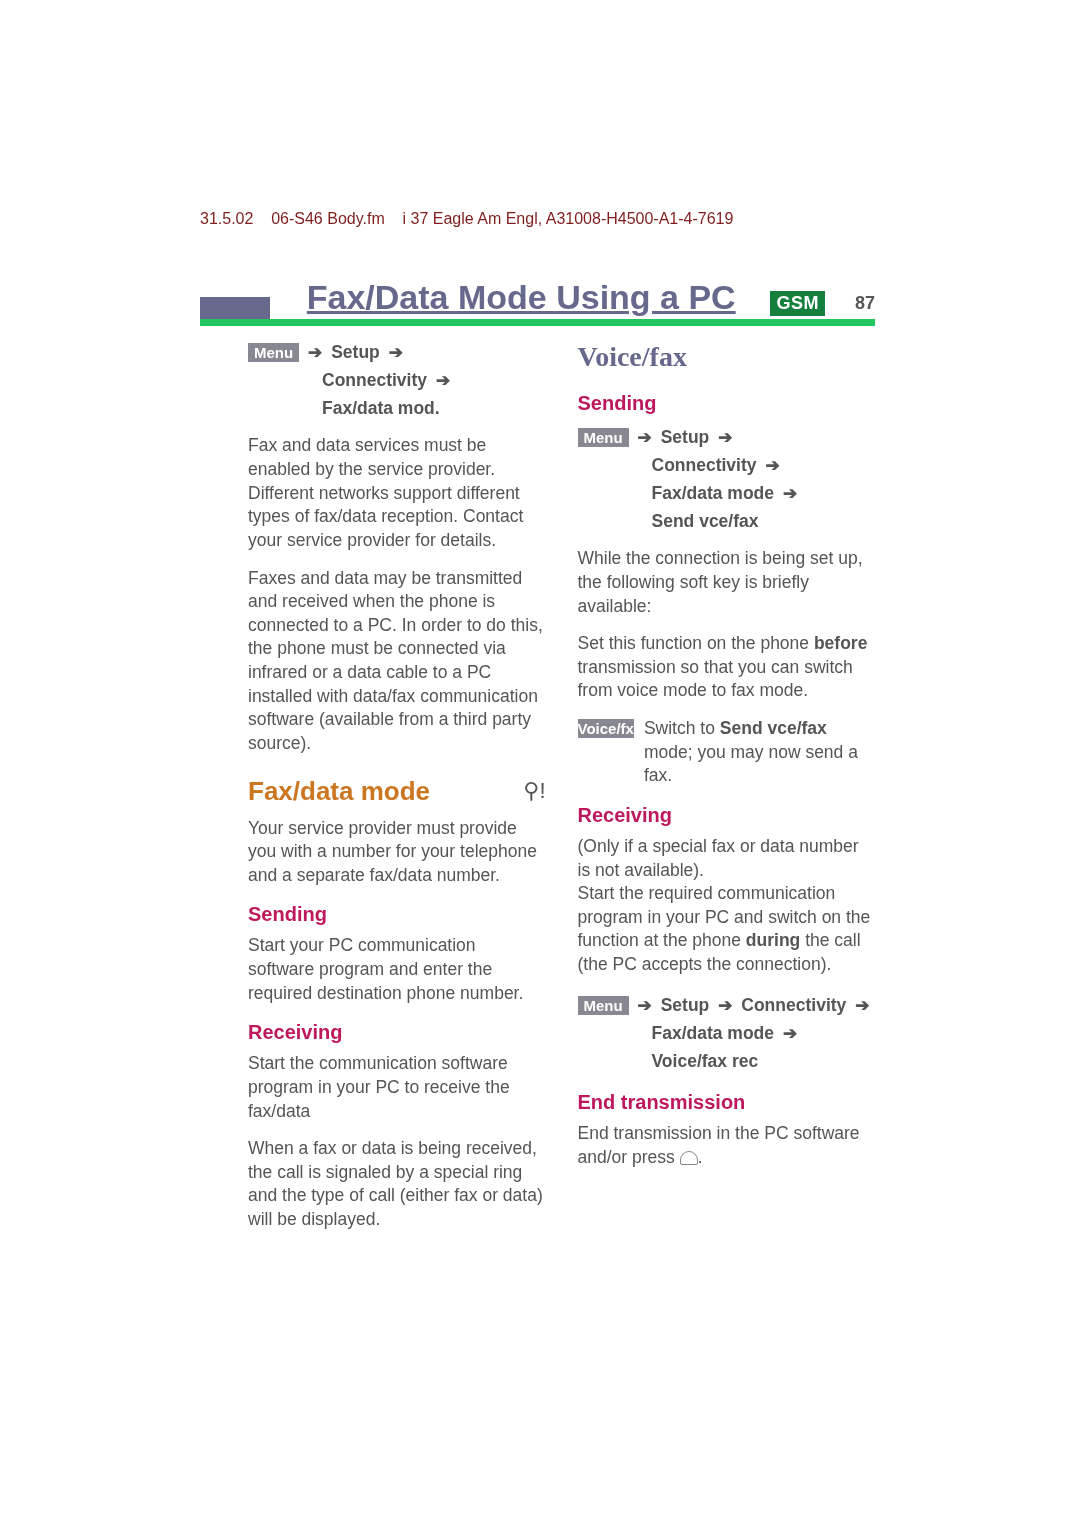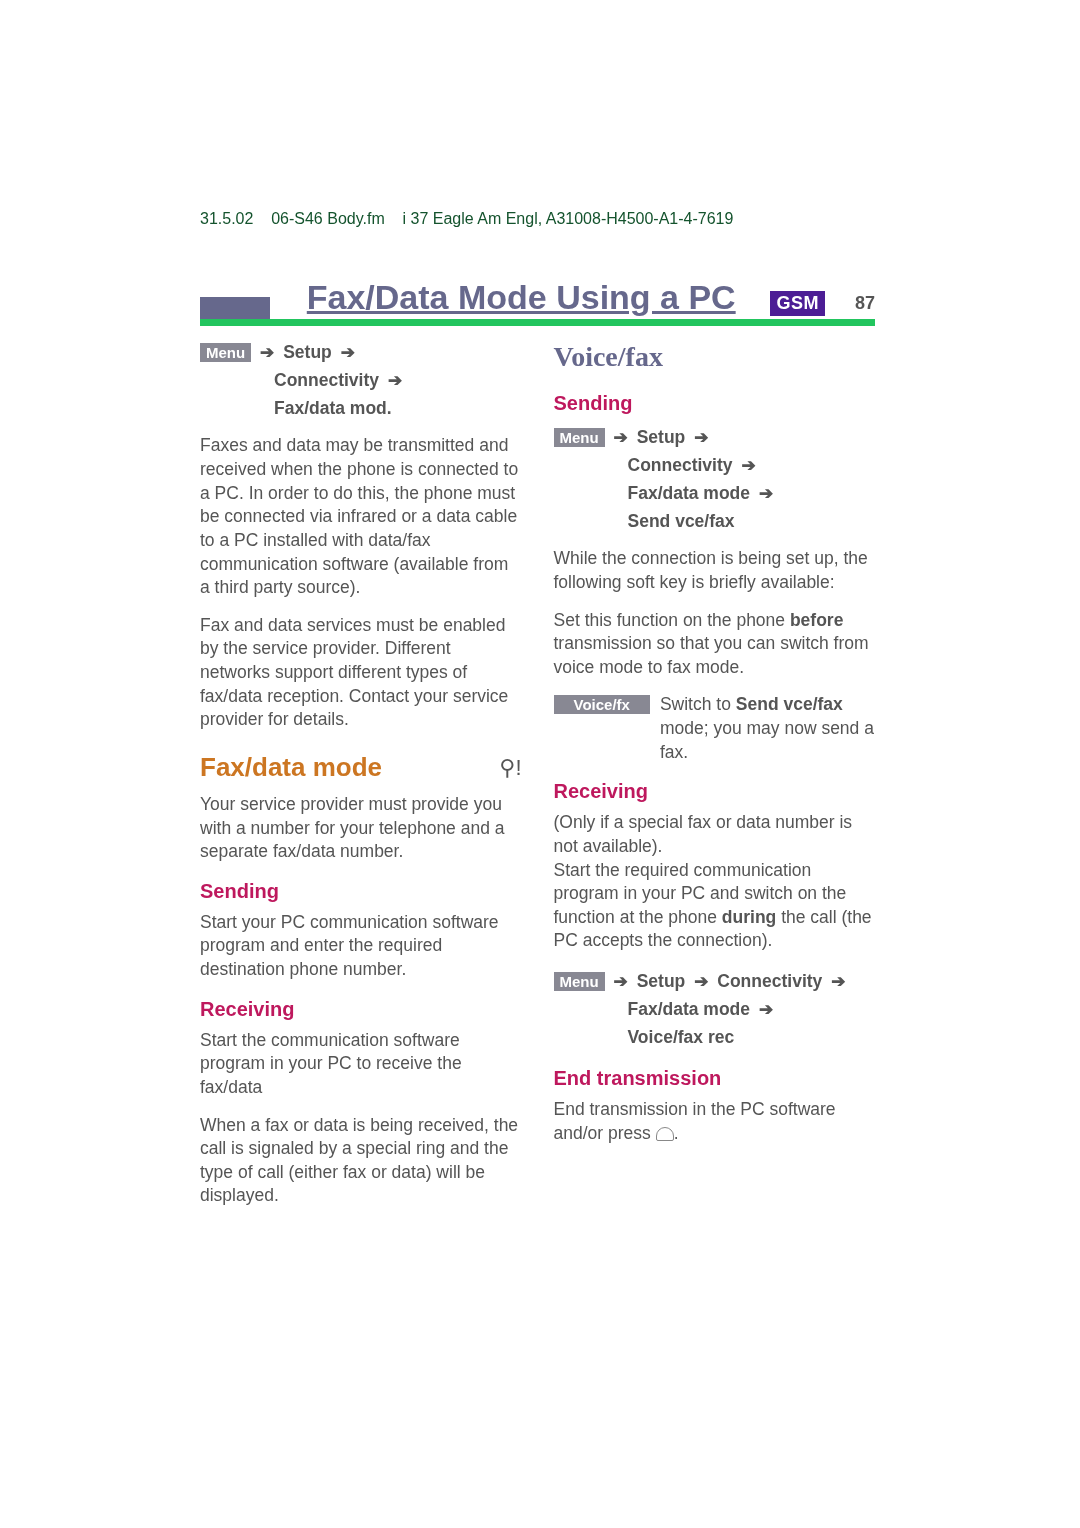--- a/index.html
+++ b/index.html
@@ -9,21 +9,21 @@
     background: #ffffff;
     font-family: Arial, Helvetica, sans-serif;
     color: #4a4a4a;
     position: relative;
   }
   .page {
     padding: 210px 205px 0 200px;
   }
   .header-info {
     font-size: 16px;
-    color: #14532d;
+    color: #7f1d1d;
     margin-bottom: 50px;
   }
   .header-info .light { font-weight: 300; }
   .title-bar {
     display: flex;
     align-items: baseline;
     border-bottom: 7px solid #22c55e;
     padding-bottom: 2px;
     margin-bottom: 12px;
   }
@@ -37,58 +37,59 @@
   }
   .page-title {
     color: #66688c;
     font-size: 34px;
     font-weight: bold;
     text-decoration: underline;
     flex: 1;
     text-align: center;
   }
   .gsm-badge {
-    background: #4c1d95;
+    background: #15803d;
     color: #fff;
     font-weight: bold;
     font-size: 18px;
     padding: 2px 6px;
     letter-spacing: 0.5px;
     margin-left: 8px;
   }
   .page-num {
     font-size: 18px;
     font-weight: bold;
     color: #555;
     margin-left: 30px;
     text-align: right;
   }
   .columns {
     display: flex;
     gap: 32px;
+    margin-left: 48px;
   }
   .col {
     flex: 1;
     font-size: 17.5px;
     line-height: 1.35;
     color: #555;
   }
   .menu-badge {
     background: #888893;
     color: #fff;
     font-size: 15px;
     font-weight: bold;
     padding: 1px 6px;
   }
   .voice-badge {
     background: #888893;
     color: #fff;
     font-size: 15px;
     font-weight: bold;
-    padding: 1px 20px;
+    padding: 1px 0;
   }
   .arrow {
     font-size: 17px;
     font-weight: bold;
     color: #555;
     margin: 0 4px;
   }
   .bold { font-weight: bold; }
   .nav-block {
     margin-bottom: 12px;
@@ -169,22 +170,22 @@
         <span class="arrow">➔</span>
         <span class="bold">Setup</span>
         <span class="arrow">➔</span><br>
         <div class="indent">
           <span class="bold">Connectivity</span>
           <span class="arrow">➔</span><br>
           <span class="bold">Fax/data mod.</span>
         </div>
       </div>
 
+      <p class="para">Fax and data services must be enabled by the service provider. Different networks support different types of fax/data reception. Contact your service provider for details.</p>
       <p class="para">Faxes and data may be transmitted and received when the phone is connected to a PC.  In order to do this, the phone must be connected via infrared or a data cable to a PC installed with data/fax communication software (available from a third party source).</p>
-      <p class="para">Fax and data services must be enabled by the service provider. Different networks support different types of fax/data reception. Contact your service provider for details.</p>
 
       <div class="section-orange">
         <span>Fax/data mode</span>
         <span class="icon-small">⚲!</span>
       </div>
 
       <p class="para">Your service provider must provide you with a number for your telephone and a separate fax/data number.</p>
 
       <div class="sub-heading">Sending</div>
       <p class="para">Start your PC communication software program and enter the required destination phone number.</p>

